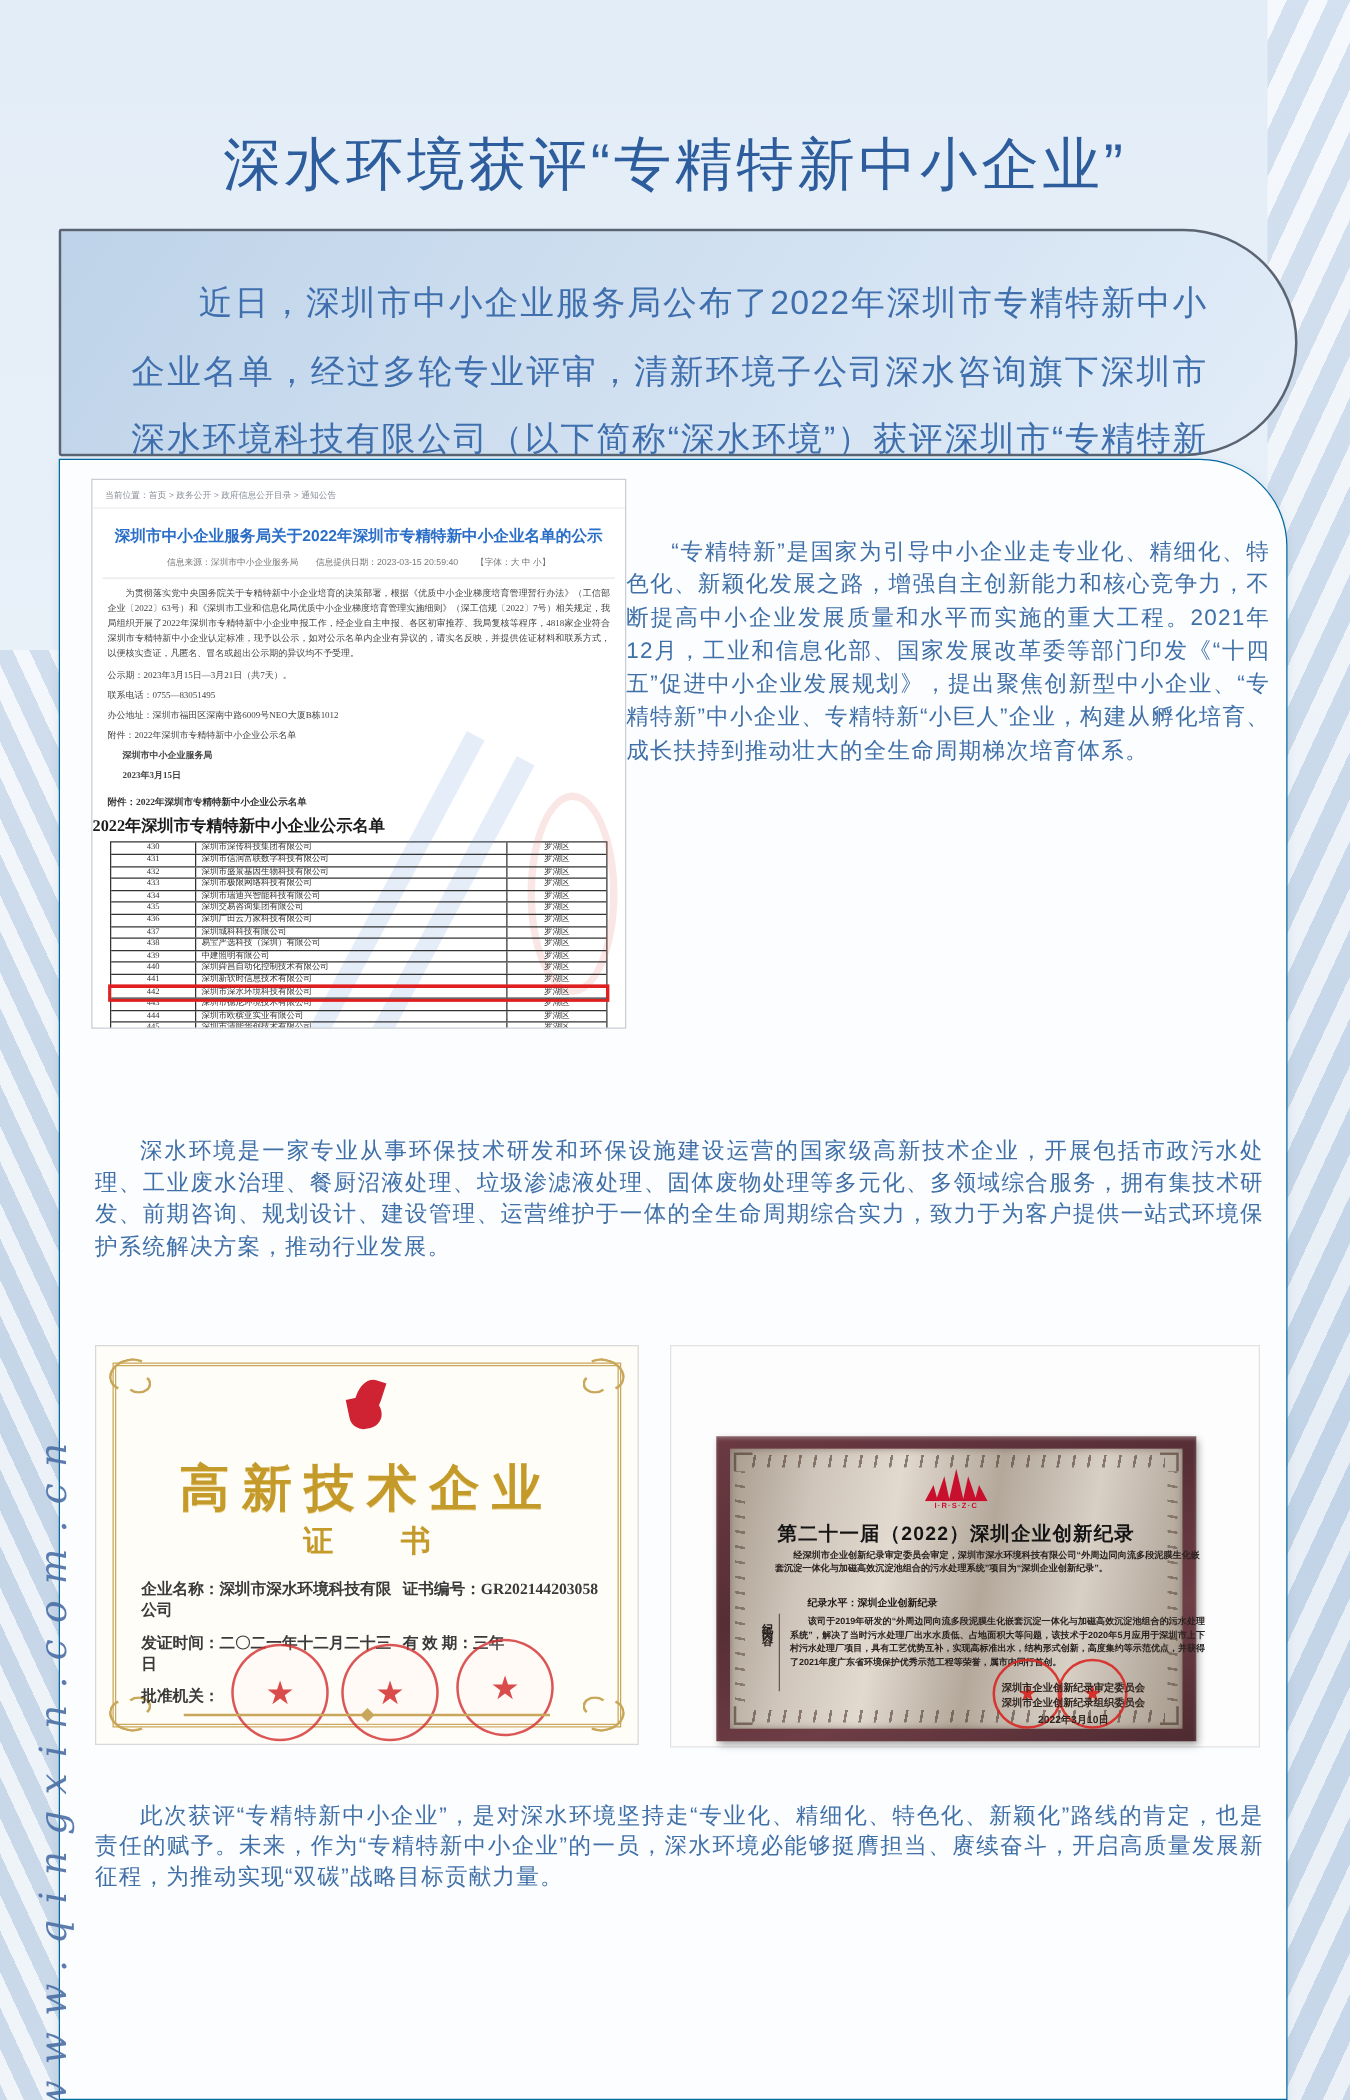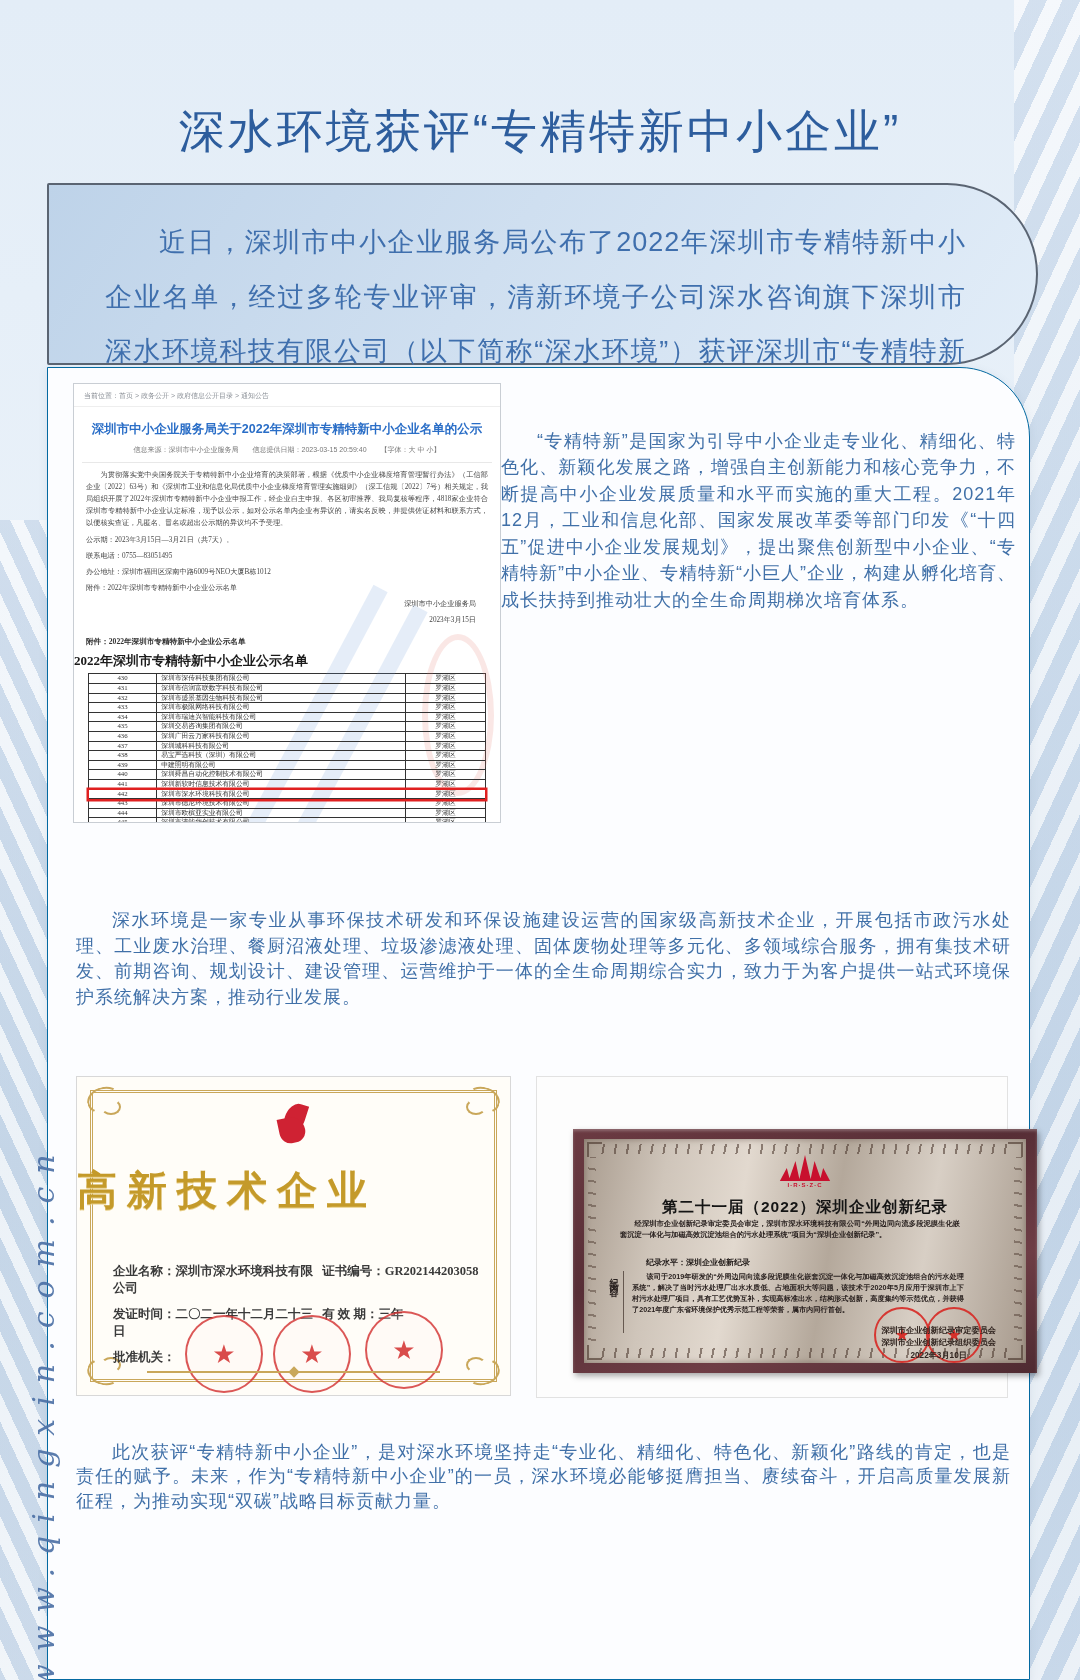--- a/index.html
+++ b/index.html
@@ -58,21 +58,21 @@
   }
   .shot .stripe{position:absolute;width:16px;height:420px;background:rgba(110,155,215,.18);transform:rotate(28deg);}
   .shot .stripe.s1{left:200px;top:180px;}
   .shot .stripe.s2{left:240px;top:200px;}
   .shot .redblob{position:absolute;right:6px;top:250px;width:60px;height:150px;border:6px solid rgba(225,120,110,.18);border-radius:50%;}
   .shot-bread{font-family:"Liberation Sans",sans-serif;font-size:7px;color:#8a8f96;padding:7px 10px 5px;border-bottom:1px solid #eee;}
   .shot-title{font-family:"Liberation Sans",sans-serif;text-align:center;font-size:12.5px;font-weight:700;color:#2a6ec7;margin:14px 12px 0;}
   .shot-meta{font-family:"Liberation Sans",sans-serif;text-align:center;font-size:7px;color:#777;margin:7px 8px 0;border-bottom:1px solid #e8e8e8;padding-bottom:7px;}
   .shot-body{font-size:7.2px;color:#444;line-height:1.65;text-indent:2em;text-align:justify;margin:7px 12px 0;}
   .shot-line{font-size:7.2px;color:#444;margin:6px 12px 0;}
-  .shot-sign{font-size:7.2px;color:#444;text-align:right;margin:6px 24px 0;}
+  .shot-sign{font-size:7.2px;color:#444;text-align:left;margin:6px 24px 0;font-weight:bold;}
   .shot-attach{font-size:7.6px;font-weight:700;color:#333;margin:12px 12px 0;}
   .shot-ttitle{font-size:13px;font-weight:700;color:#1a1a1a;text-align:left;margin:5px 0 3px;}
   .t-wrap{margin:0 14px;border:1.5px solid #333;}
   .t-row{display:flex;border-bottom:1px solid #333;position:relative;}
   .t-row:last-child{border-bottom:none;}
   .t-row span{display:block;font-size:6.8px;color:#333;line-height:8.6px;height:8.6px;overflow:hidden;white-space:nowrap;}
   .c-no{width:17%;text-align:center;border-right:1px solid #333;}
   .c-name{width:63%;padding-left:4px;border-right:1px solid #333;box-sizing:border-box;}
   .c-dist{width:20%;text-align:center;}
   .t-row.hl{box-shadow:0 0 0 2.5px #e02020;z-index:3;}
@@ -87,41 +87,41 @@
   .corner:before{width:30px;height:22px;left:2px;top:2px;border-right-color:transparent;border-bottom-color:transparent;transform:rotate(-15deg);}
   .corner:after{width:16px;height:12px;left:16px;top:14px;border-left-color:transparent;border-top-color:transparent;}
   .corner.tl{left:8px;top:8px;}
   .corner.tr{right:8px;top:8px;transform:scaleX(-1);}
   .corner.bl{left:8px;bottom:8px;transform:scaleY(-1);}
   .corner.br{right:8px;bottom:8px;transform:scale(-1,-1);}
   .flame{position:absolute;left:50%;top:26px;transform:translateX(-50%);width:34px;height:44px;}
   .flame i{position:absolute;background:#cf2233;}
   .flame .f1{left:8px;top:0;width:20px;height:30px;border-radius:60% 0 55% 45%;transform:rotate(18deg);}
   .flame .f2{left:2px;top:14px;width:26px;height:26px;border-radius:0 65% 50% 50%;transform:rotate(-12deg);}
-  .cert-title{position:absolute;left:0;top:86px;width:100%;text-align:left;
+  .cert-title{position:absolute;left:0;top:86px;width:100%;text-align:center;
     font-family:"Liberation Serif",serif;font-size:40px;font-weight:700;color:#c49a2a;letter-spacing:10px;
     text-shadow:0 1px 0 #e8cf8a;}
   .cert-sub{position:absolute;left:0;top:140px;width:100%;text-align:center;
     font-family:"Liberation Serif",serif;font-size:24px;font-weight:700;color:#c49a2a;letter-spacing:24px;text-indent:24px;}
   .cert-fields{position:absolute;left:36px;top:186px;right:30px;font-family:"Liberation Serif",serif;
     font-size:12.5px;font-weight:700;color:#3a3a3a;}
   .cert-fields .row{display:flex;margin-bottom:9px;}
   .cert-fields .l{width:57%;}
   .cert-fields .r{width:43%;}
   .seal{position:absolute;width:74px;height:74px;border:2.5px solid rgba(210,45,45,.8);border-radius:50%;
     color:rgba(210,45,45,.85);display:flex;align-items:center;justify-content:center;font-size:26px;
     background:rgba(255,235,235,.15);}
   .cert .seal.s1{left:108px;top:238px;}
   .cert .seal.s2{left:196px;top:238px;}
   .cert .seal.s3{left:288px;top:234px;}
   .cert-flourish{position:absolute;left:70px;right:70px;bottom:22px;height:0;border-top:2px solid #c9a75a;}
   .cert-flourish:before{content:"";position:absolute;left:50%;top:-5px;width:8px;height:8px;background:#c9a75a;transform:translateX(-50%) rotate(45deg);}
   
   .plaque{position:absolute;left:488px;top:708px;width:470px;height:320px;background:#fdfdfd;border:1px solid #e2e2e2;}
-  .plaque-frame{position:absolute;left:36px;top:52px;width:464px;height:244px;
+  .plaque-frame{position:absolute;left:36px;top:72px;width:384px;height:244px;
     background:linear-gradient(160deg,#6b3a42 0%,#572e36 40%,#6e3d45 70%,#4e2a31 100%);
     box-shadow:inset 0 2px 3px rgba(255,255,255,.25), 2px 3px 6px rgba(0,0,0,.35);}
   .plaque-plate{position:absolute;left:11px;top:10px;right:11px;bottom:10px;
     background:linear-gradient(100deg,#a99c8f 0%,#cfc5ba 18%,#e2d9cf 35%,#b4a89b 55%,#d8cfc5 75%,#a79a8d 100%);
     box-shadow:inset 0 0 6px rgba(80,60,50,.5);}
   .pat{position:absolute;left:14px;right:14px;height:10px;
     background:repeating-linear-gradient(100deg,transparent 0 5px,rgba(70,50,40,.55) 5px 7px,transparent 7px 12px);}
   .pat.top{top:5px;} .pat.bot{bottom:5px;}
   .knot{position:absolute;width:13px;height:13px;border:2px solid rgba(70,50,40,.6);}
   .knot.tl{left:3px;top:3px;border-right:none;border-bottom:none;}
@@ -275,20 +275,21 @@
     <div class="cert-frame"></div>
     <div class="corner tl"></div>
     <div class="corner tr"></div>
     <div class="corner bl"></div>
     <div class="corner br"></div>
     <div class="flame">
         <i class="f1"></i>
         <i class="f2"></i>
       </div>
     <div class="cert-title">高新技术企业</div>
+    <div class="cert-sub">证 书</div>
     <div class="cert-fields">
       <div class="row">
         <span class="l">企业名称：深圳市深水环境科技有限公司</span>
         <span class="r">证书编号：GR202144203058</span>
       </div>
       <div class="row">
         <span class="l">发证时间：二〇二一年十二月二十三日</span>
         <span class="r">有 效 期：三年</span>
       </div>
       <div class="row">

